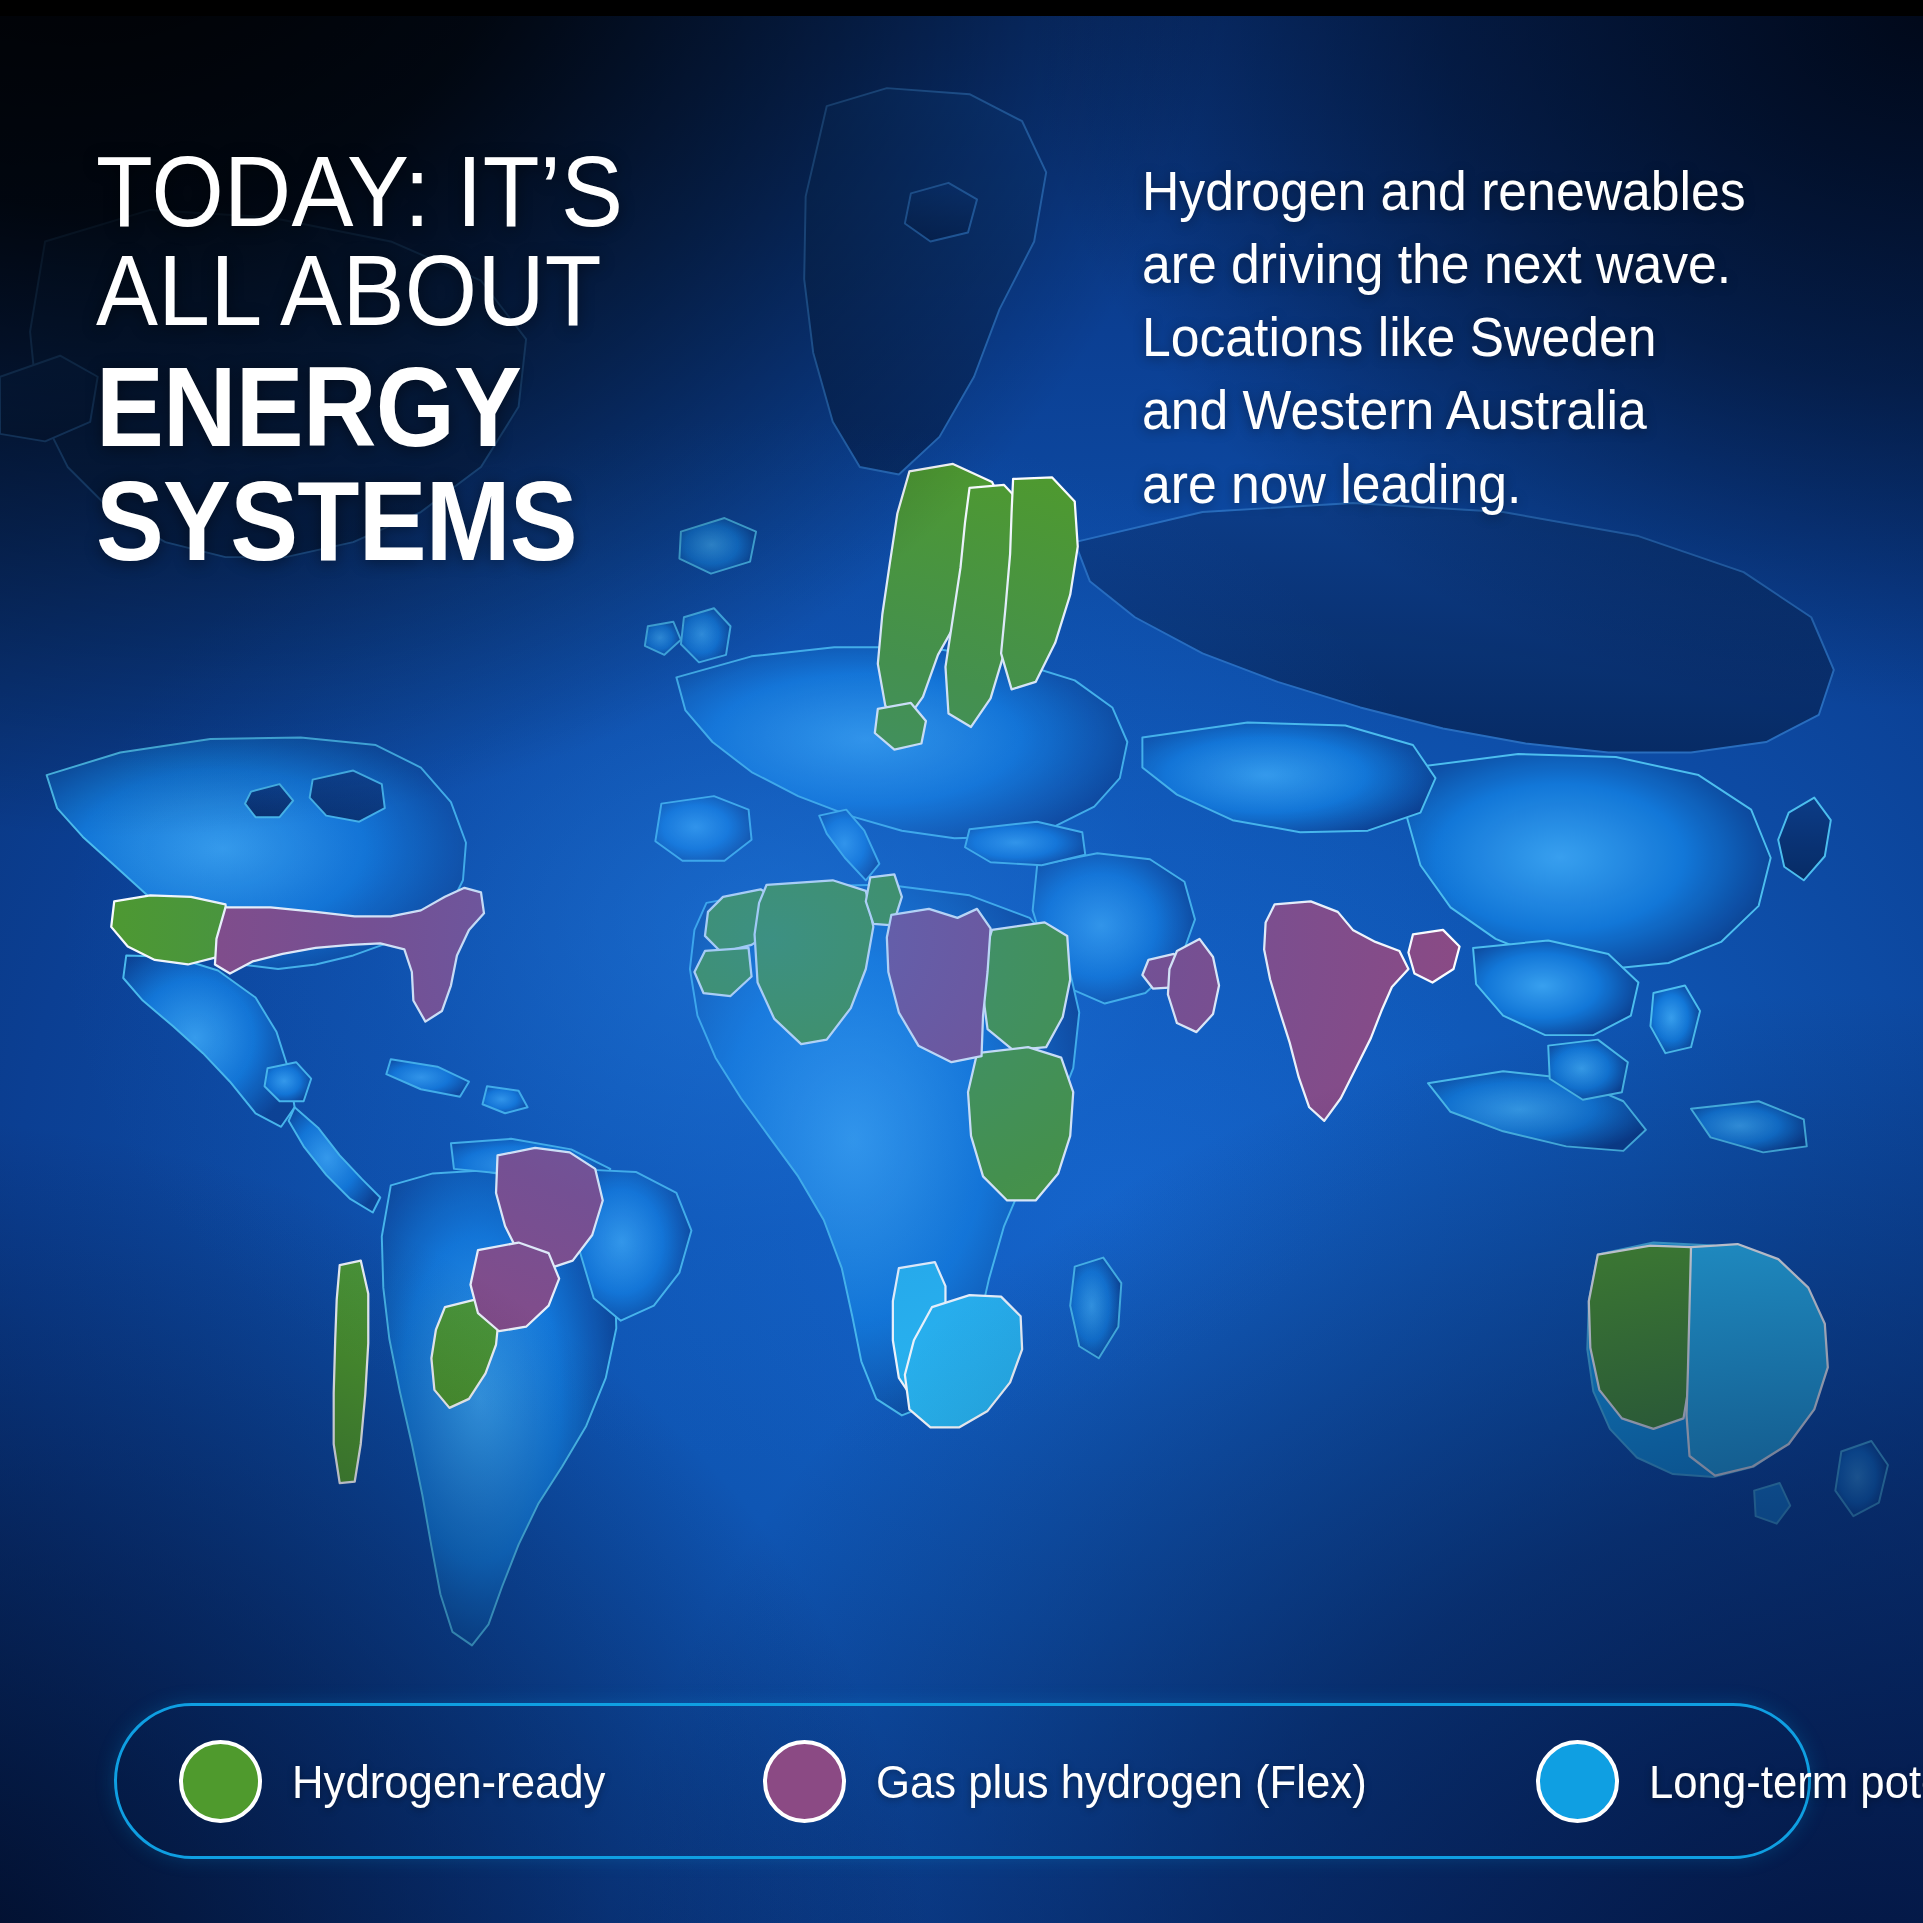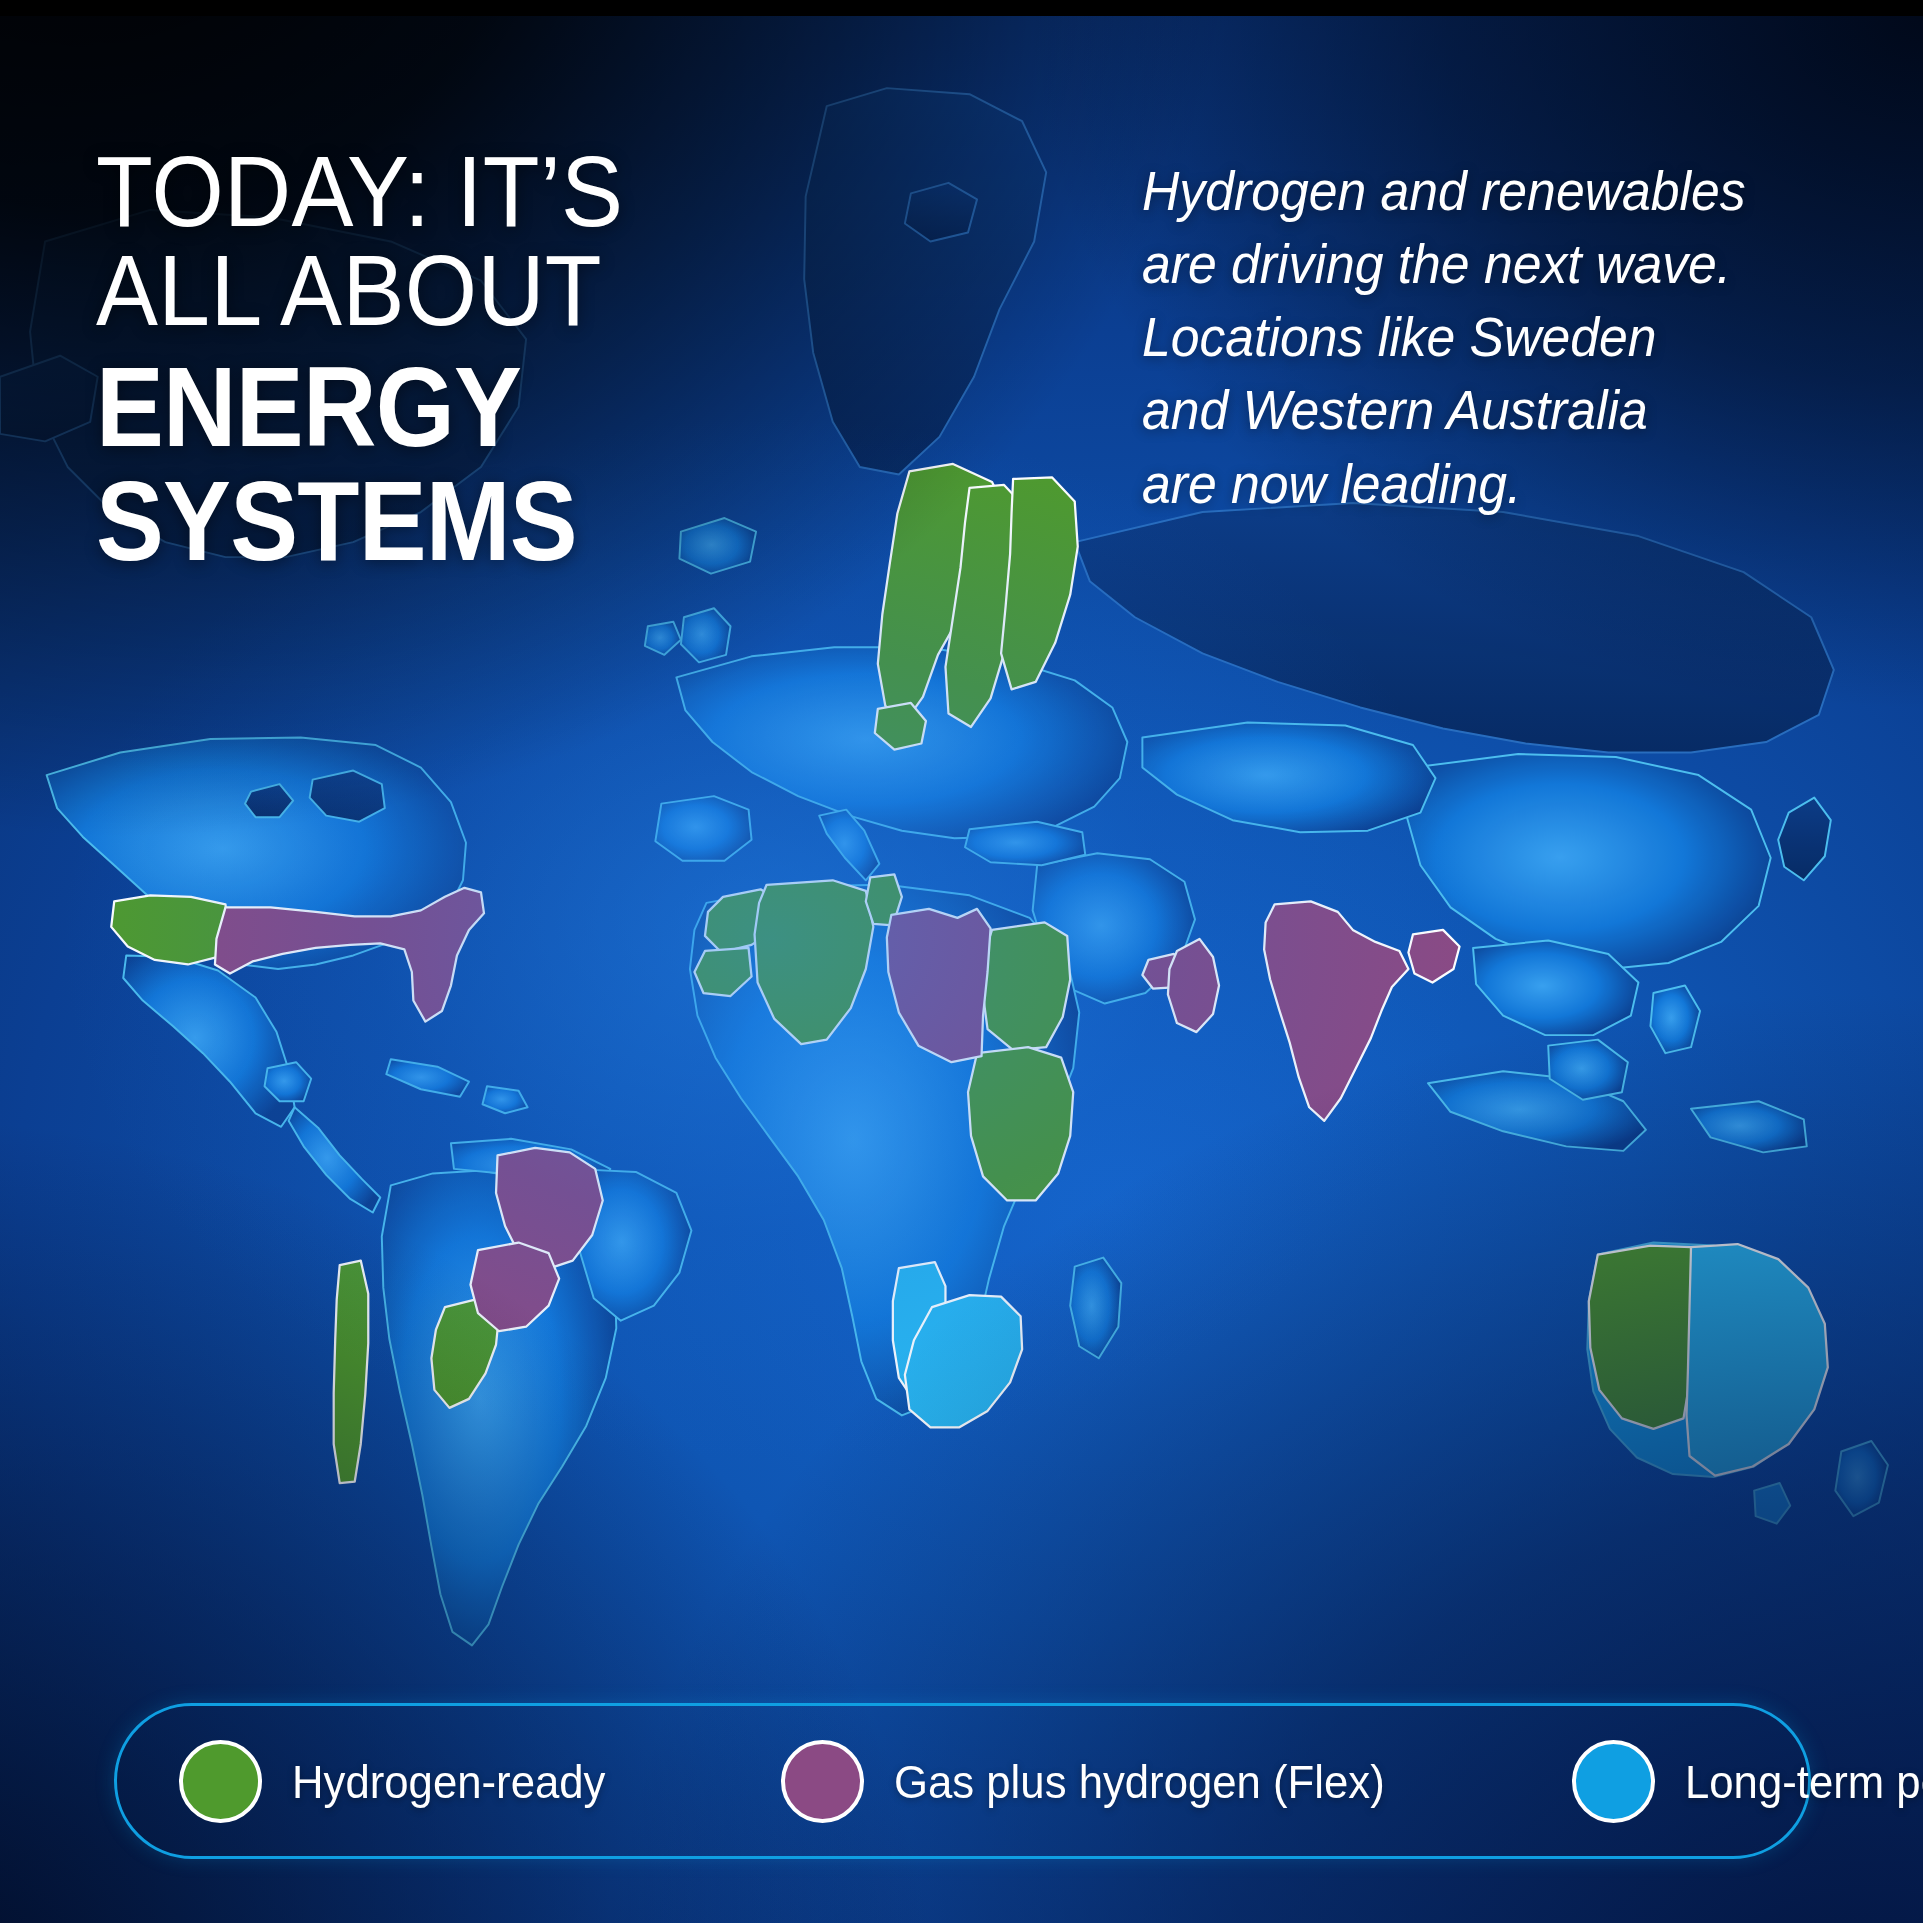--- a/index.html
+++ b/index.html
@@ -80,21 +80,20 @@
   }
   .hl-line.bold.second { margin-top: 3px; }
 
   
   .subtext {
     position: absolute;
     left: 1142px;
     top: 139px;
     width: 736px;
     z-index: 40;
-    font-style: italic;
   }
   .sub-line {
     color: #ffffff;
     font-size: 55px;
     line-height: 1.33;
     font-weight: 400;
     letter-spacing: 0px;
     white-space: nowrap;
     text-shadow: 0 1.5px 12px rgba(0,0,0,0.4);
     transform: scaleX(0.94);
@@ -109,21 +108,20 @@
     width: 1697px;
     height: 156px;
     border: 3.8px solid #0f9fe2;
     border-radius: 78px;
     background: transparent;
     box-sizing: border-box;
     display: flex;
     align-items: center;
     z-index: 50;
     box-shadow: 0 0 19.5px rgba(15,159,226,0.22);
-    gap: 18px;
   }
   .legend-item {
     display: flex;
     align-items: center;
     flex: 0 0 auto;
   }
   .legend-item.i0 { margin-left: 62px; }
   .legend-item.i1 { margin-left: 134px; text-align: right; }
   .legend-item.i2 { margin-left: 132px; }
   .dot {

